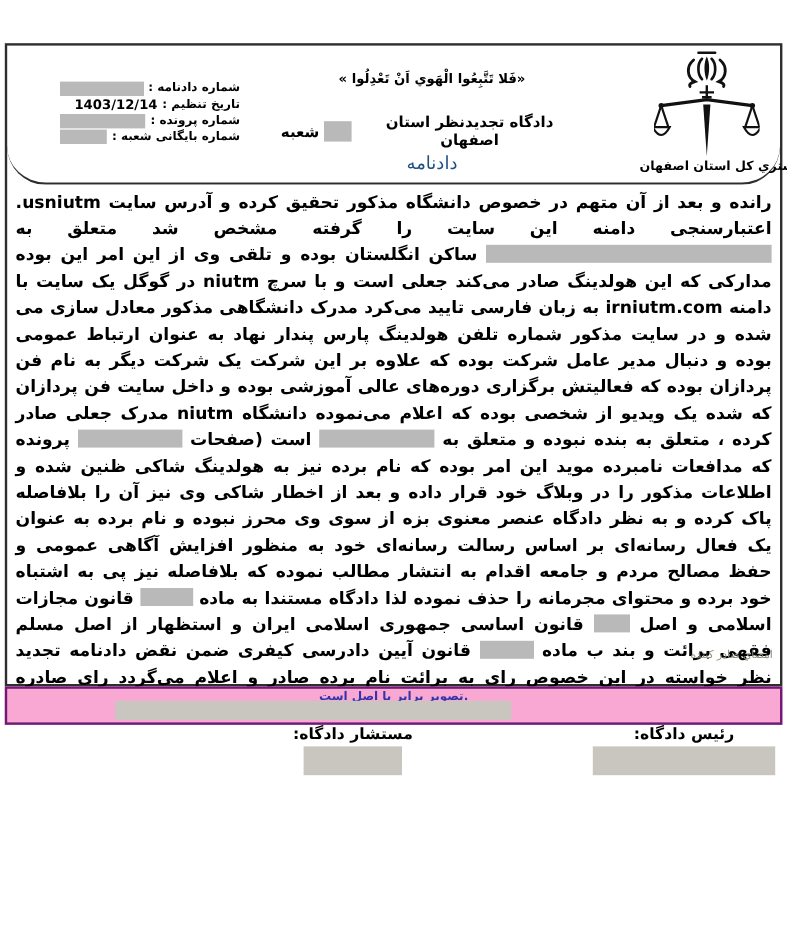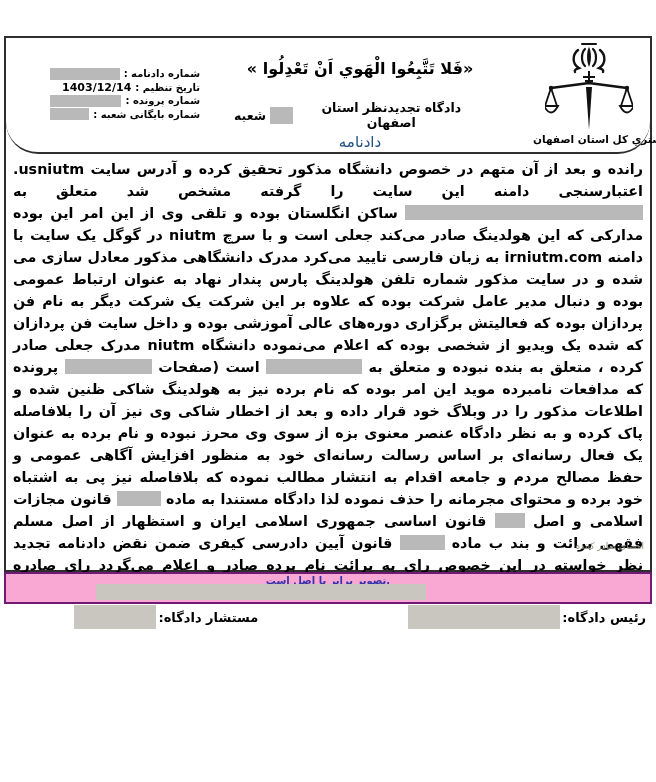--- a/index.html
+++ b/index.html
@@ -14,37 +14,37 @@
   }
   
   .header{position:relative;height:114px;border-bottom:2px solid #2e2e2e;border-radius:32px;}
   .meta-block{position:absolute;left:44px;top:29px;width:150px;direction:rtl;}
   .meta-row{display:flex;align-items:center;gap:4px;height:13.5px;
     font-size:10px;font-weight:bold;white-space:nowrap;}
   .meta-value{font-size:11px;font-weight:bold;direction:ltr;}
   .redact-box{display:inline-block;background:#b9b9b9;}
   .meta-redact{height:12px;}
   .center-head{position:absolute;left:228px;top:0;width:252px;text-align:center;direction:rtl;}
-  .quote{font-size:16px;font-weight:bold;margin-top:21px;}
+  .quote{font-size:11px;font-weight:bold;margin-top:21px;}
   .branch-line{display:flex;direction:ltr;justify-content:flex-start;align-items:center;
     gap:4px;font-size:12.5px;font-weight:bold;margin-top:22px;}
   .branch-redact{width:23px;height:17px;background:#b9b9b9;}
   .doc-title{margin-top:3px;font-size:15px;font-weight:normal;color:#1d5080;letter-spacing:1px;}
   .emblem-wrap{position:absolute;right:5px;top:3px;width:112px;text-align:center;}
   .emblem-wrap svg{display:block;margin:0 auto;}
   .emblem-caption{font-size:10.5px;font-weight:bold;margin-top:0px;white-space:nowrap;}
   
   .verdict-body{
     padding:4px 7px 0 7px;direction:rtl;text-align:justify;
     font-size:14.3px;line-height:22px;letter-spacing:0;font-weight:bold;
   }
   .redact-inline{display:inline-block;background:#b9b9b9;height:15px;vertical-align:-2px;}
   
   .sig-row{direction:rtl;display:flex;align-items:center;padding:7px 4px 0 0;gap:150px;}
-  .sig-pair{display:flex;align-items:center;gap:2px;font-size:13px;font-weight:bold;white-space:nowrap;}
+  .sig-pair{display:flex;align-items:center;gap:2px;font-size:13px;font-weight:bold;white-space:nowrap;flex-direction:column;}
   .sig-redact{display:inline-block;background:#c9c6bf;height:24px;}
   .issuer-note{position:absolute;right:6px;top:503px;font-size:9px;color:#8d8c79;direction:rtl;}
   
   .footer-bar{
     position:absolute;left:4px;top:572px;width:644px;height:28px;
     border:2px solid #701a75;background:#f9a8d4;
   }
   .certify-text{text-align:center;font-size:10px;font-weight:bold;color:#3434aa;margin-top:1px;}
   .footer-redact{position:absolute;left:90px;top:10px;width:330px;height:16px;background:#c9c6bf;}
 </style>

